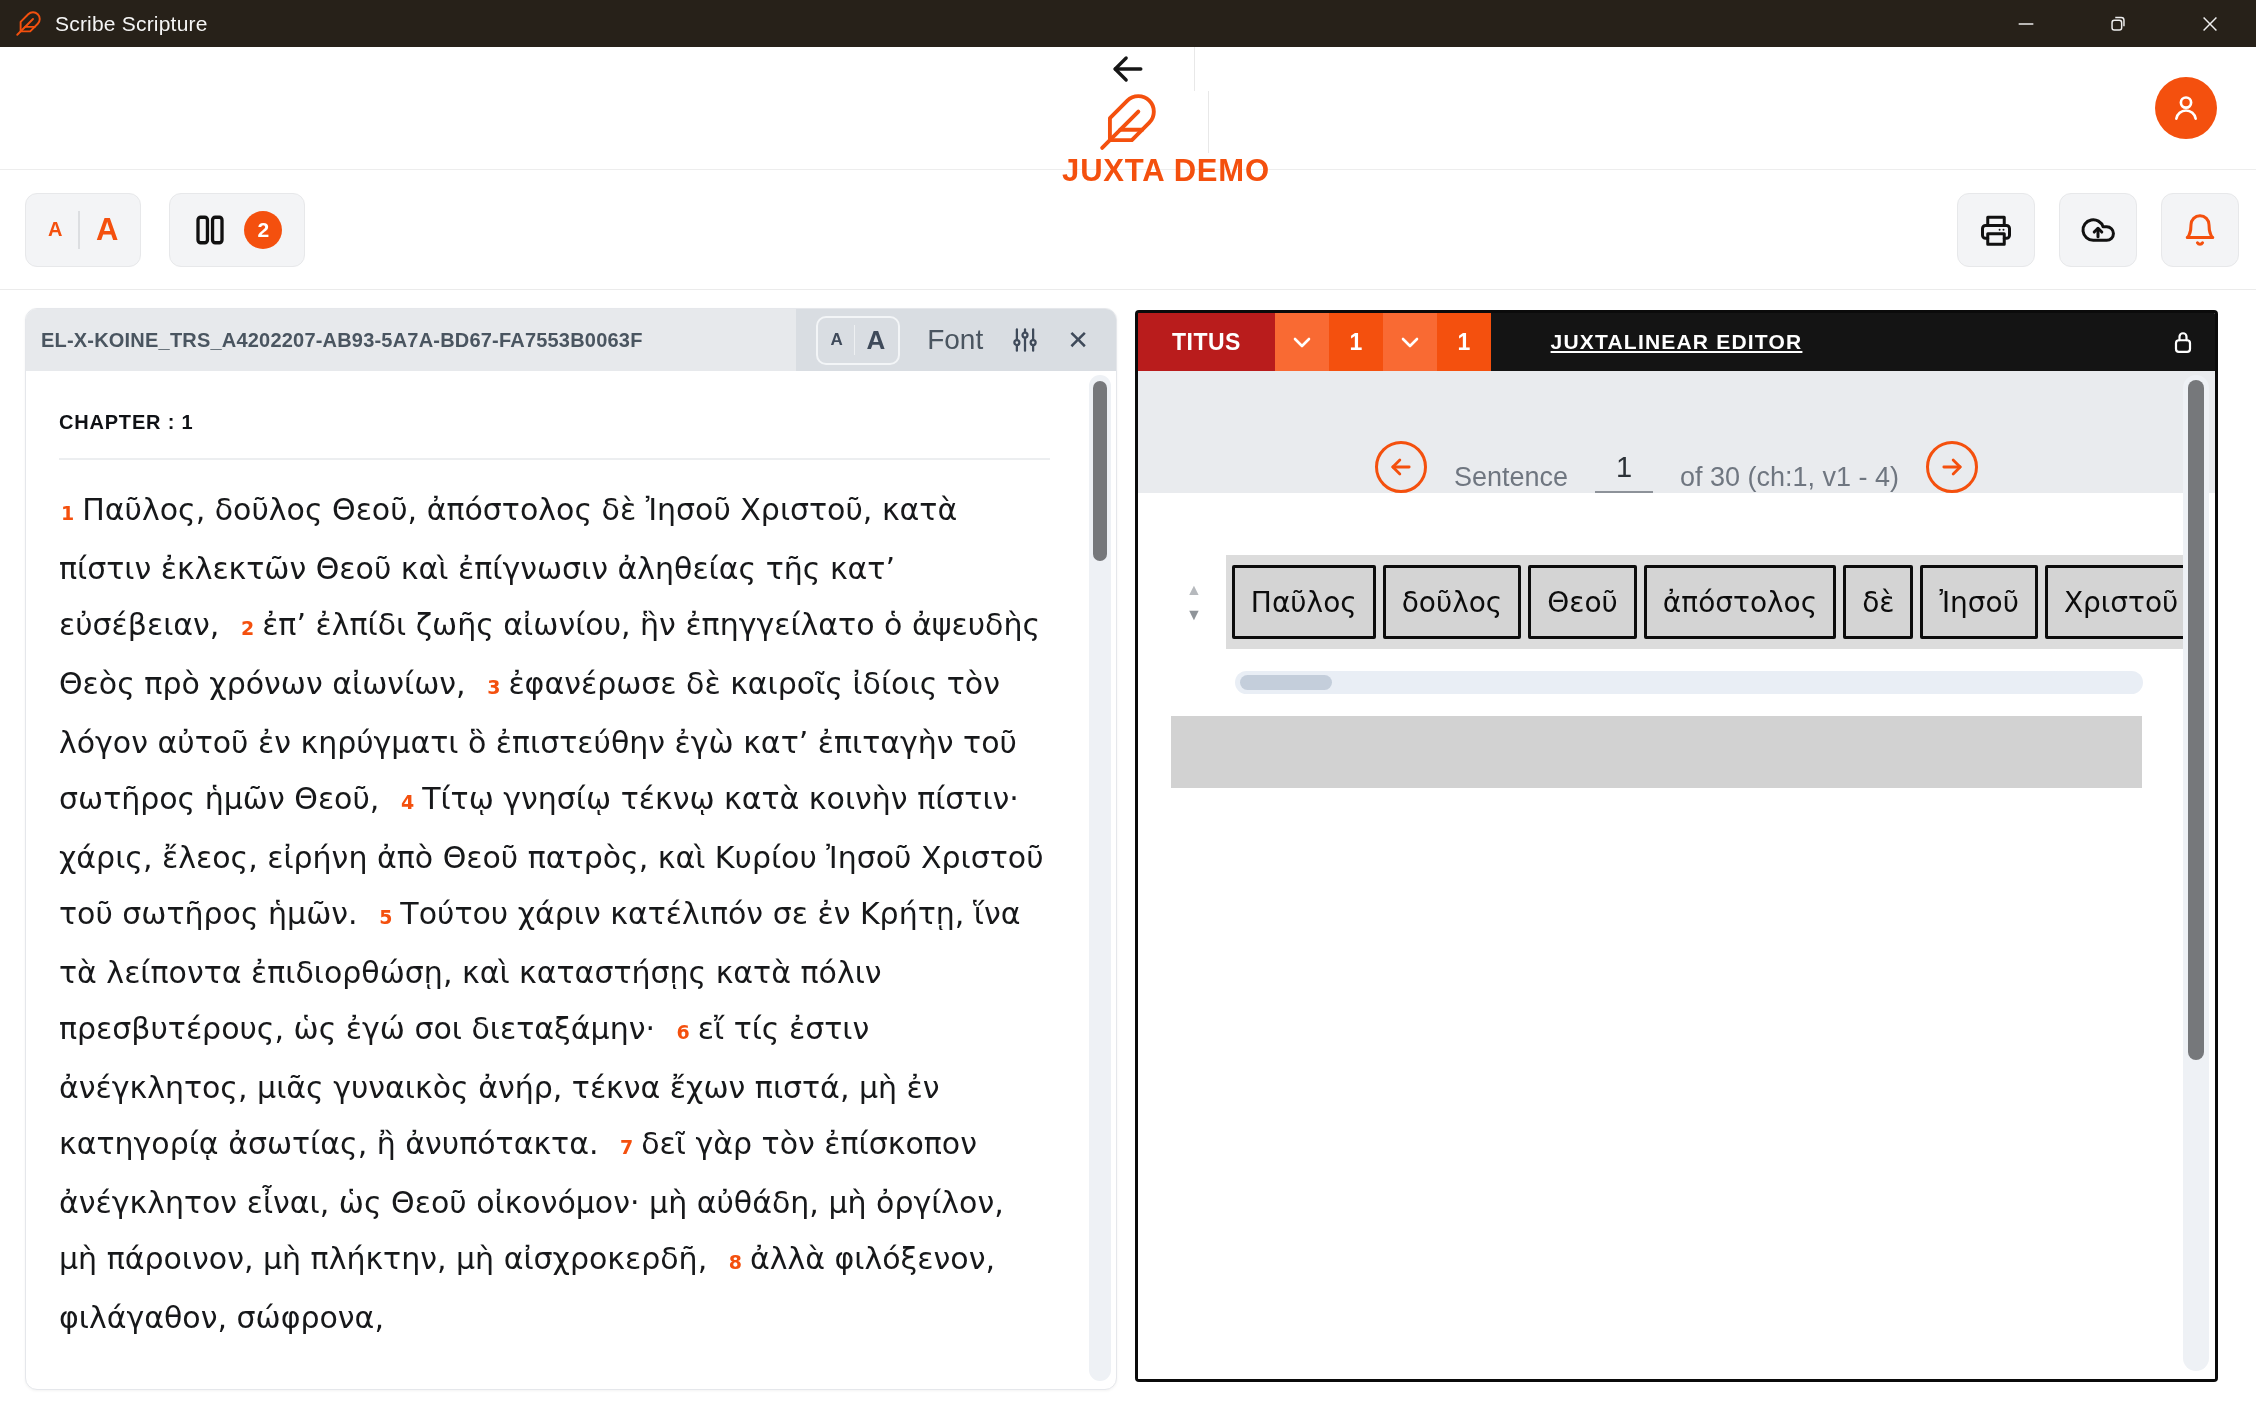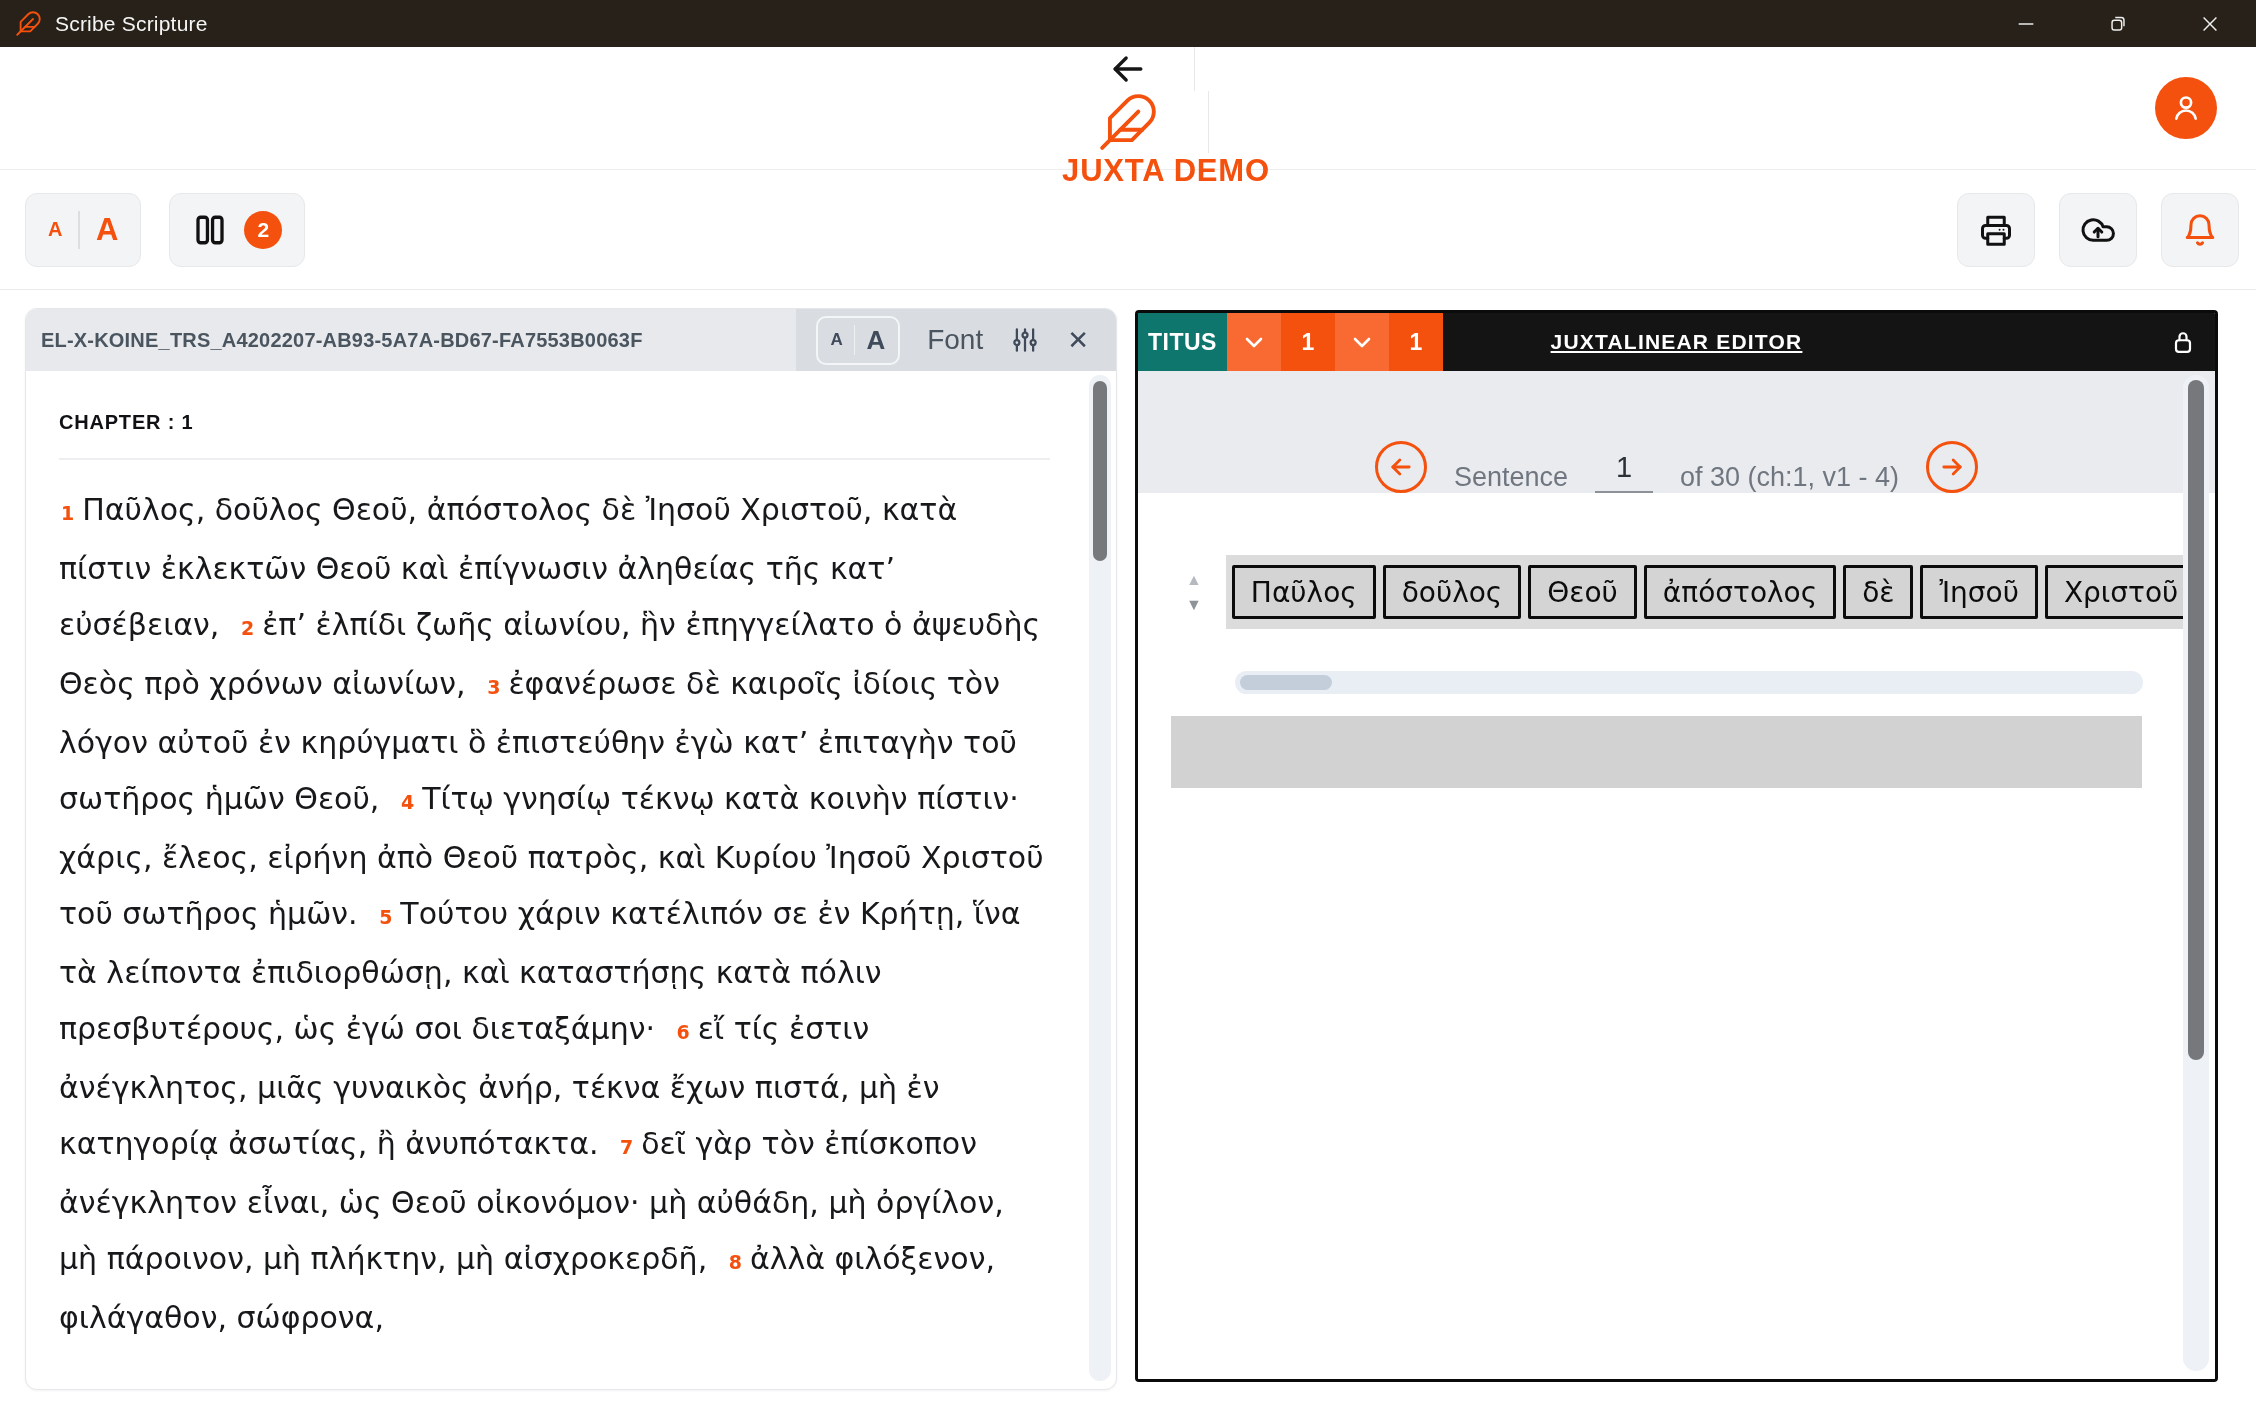--- a/index.html
+++ b/index.html
@@ -55,37 +55,37 @@
   .verse-text { font-family:"DejaVu Sans", sans-serif; font-size:30px; line-height:56px; color:#17181a; }
   .vnum { color:#f4500e; font-size:19px; font-weight:700; margin:0 8px 0 12px; }
   .vnum:first-child { margin-left:2px; }
   .doc-vscroll { position:absolute; right:5px; top:66px; bottom:8px; width:22px; background:#eef1f5; border-radius:12px; }
   .doc-vthumb { position:absolute; left:4px; top:6px; width:14px; height:180px; background:#76787b; border-radius:8px; }
 
   
   .editor-panel { position:absolute; left:1135px; top:20px; width:1083px; height:1072px; background:#fff; border:3px solid #0b0b0b; border-radius:4px; overflow:hidden; }
   .ed-header { height:58px; background:#141414; display:flex; align-items:stretch; position:relative; }
   .seg { display:flex; align-items:center; justify-content:center; color:#fff; font-weight:800; cursor:pointer; }
-  .seg-book { background:#0f766e; padding:0 10px; font-size:23px; letter-spacing:.5px; }
+  .seg-book { background:#b91c1c; padding:0 34px; font-size:23px; letter-spacing:.5px; }
   .seg-chev { background:#f96a33; width:54px; }
   .seg-num  { background:#f4500e; width:54px; font-size:23px; }
   .ed-title { position:absolute; left:50%; top:50%; transform:translate(-50%,-50%); color:#fff; font-size:21px; font-weight:800; letter-spacing:1.2px;text-decoration:underline; }
   .ed-lock { position:absolute; right:18px; top:50%; transform:translateY(-50%); cursor:pointer; }
   .ed-nav { height:122px; background:#e9ebee; display:flex; align-items:flex-end; justify-content:center; gap:27px; }
   .nav-circle { width:52px; height:52px; border:3.5px solid #f4500e; border-radius:50%; display:flex; align-items:center; justify-content:center; cursor:pointer; background:transparent; }
   .nav-label { font-size:27px; color:#6f7680; }
   .nav-input { width:58px; text-align:center; font-size:29px; color:#2c3137; background:transparent; border:none; border-bottom:2px solid #8d9299; padding-bottom:7px; font-family:"Liberation Sans", sans-serif; }
   .nav-total { font-size:27px; color:#6f7680; }
   .ed-body { position:relative; height:892px; background:#fff; }
   .chips-row { position:absolute; top:62px; left:48px; right:32px; display:flex; align-items:center; }
   .sort-col { display:flex; flex-direction:column; gap:9px; margin-right:24px; line-height:1; }
   .sort-up { font-size:16px; color:#b6b9bd; cursor:pointer; }
   .sort-down { font-size:16px; color:#8f9499; cursor:pointer; }
   .chips-strip { flex:1; background:#dcdcdc; padding:10px 6px; display:flex; gap:7px; overflow:hidden; align-items:center; }
-  .chip { background:#d4d4d4; border:3px solid #0c0c0c; border-radius:2px; height:54px; display:flex; align-items:center; padding:0 16px; font-family:"DejaVu Sans", sans-serif; font-size:28px; color:#0c0c0c; flex:0 0 auto; cursor:grab; }
+  .chip { background:#d4d4d4; border:3px solid #0c0c0c; border-radius:2px; height:74px; display:flex; align-items:center; padding:0 16px; font-family:"DejaVu Sans", sans-serif; font-size:28px; color:#0c0c0c; flex:0 0 auto; cursor:grab; }
   .h-scroll { position:absolute; top:178px; left:97px; width:908px; height:23px; background:#e9eef5; border-radius:12px; }
   .h-thumb { position:absolute; left:5px; top:4px; width:92px; height:15px; background:#c4cedb; border-radius:8px; }
   .drop-zone { position:absolute; top:223px; left:33px; width:971px; height:72px; background:#d2d2d2; }
   .ed-vscroll { position:absolute; top:62px; bottom:8px; right:6px; width:26px; background:#eef1f5; border-radius:13px; }
   .ed-vthumb { position:absolute; left:5px; top:5px; width:16px; height:680px; background:#76787b; border-radius:9px; }
 </style>
 </head>
 <body>
 
 <div class="titlebar">

